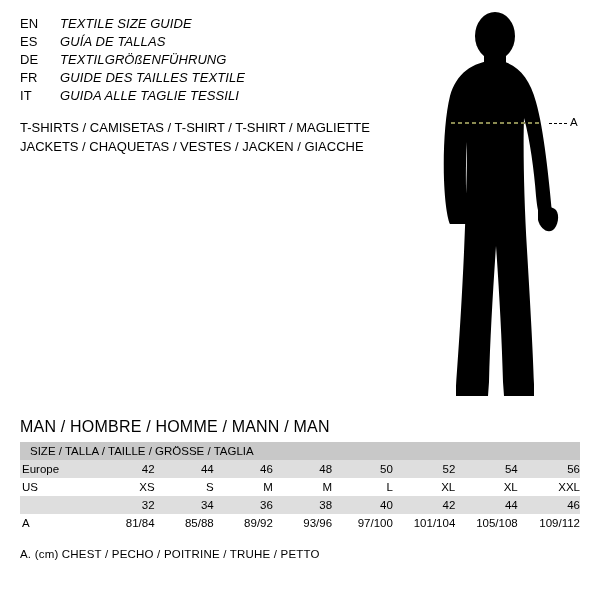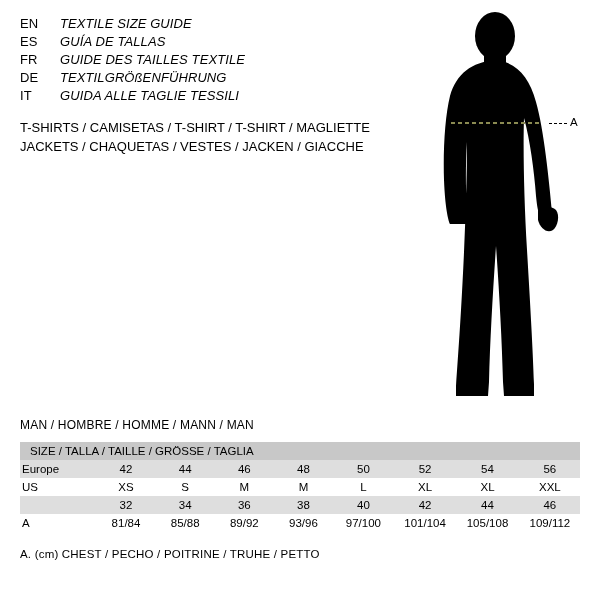--- a/index.html
+++ b/index.html
@@ -81,21 +81,21 @@
     width: 18px;
     height: 0;
     border-top: 1.5px dashed #000;
   }
 
   
   .table-title {
     position: absolute;
     left: 20px;
     top: 418px;
-    font-size: 12px;
+    font-size: 16px;
     letter-spacing: 0.2px;
     white-space: nowrap;
   }
   table.size-table {
     position: absolute;
     left: 20px;
     top: 442px;
     width: 560px;
     border-collapse: collapse;
     font-size: 11.5px;
@@ -117,21 +117,21 @@
   }
   table.size-table tr.plain td {
     background: #ffffff;
   }
   table.size-table td.label {
     width: 86px;
     padding-left: 2px;
   }
   table.size-table td.val {
     width: 67px;
-    text-align: center;
+    text-align: right;
     padding-left: 2px;
     margin-left: 47px;
   }
 
   .footnote {
     position: absolute;
     left: 20px;
     top: 548px;
     font-size: 11.5px;
     letter-spacing: 0.2px;
@@ -146,26 +146,26 @@
   <div class="lang-block">
     <div class="lang-row">
       <span class="lang-code">EN</span>
       <span class="lang-text">TEXTILE SIZE GUIDE</span>
     </div>
     <div class="lang-row">
       <span class="lang-code">ES</span>
       <span class="lang-text">GUÍA DE TALLAS</span>
     </div>
     <div class="lang-row">
+      <span class="lang-code">DE</span>
+      <span class="lang-text">TEXTILGRÖßENFÜHRUNG</span>
+    </div>
+    <div class="lang-row">
       <span class="lang-code">FR</span>
       <span class="lang-text">GUIDE DES TAILLES TEXTILE</span>
-    </div>
-    <div class="lang-row">
-      <span class="lang-code">DE</span>
-      <span class="lang-text">TEXTILGRÖßENFÜHRUNG</span>
     </div>
     <div class="lang-row">
       <span class="lang-code">IT</span>
       <span class="lang-text">GUIDA ALLE TAGLIE TESSILI</span>
     </div>
   </div>
 
   <div class="garment-block">
     <div class="garment-line">T-SHIRTS / CAMISETAS / T-SHIRT / T-SHIRT / MAGLIETTE</div>
     <div class="garment-line">JACKETS / CHAQUETAS / VESTES / JACKEN / GIACCHE</div>

